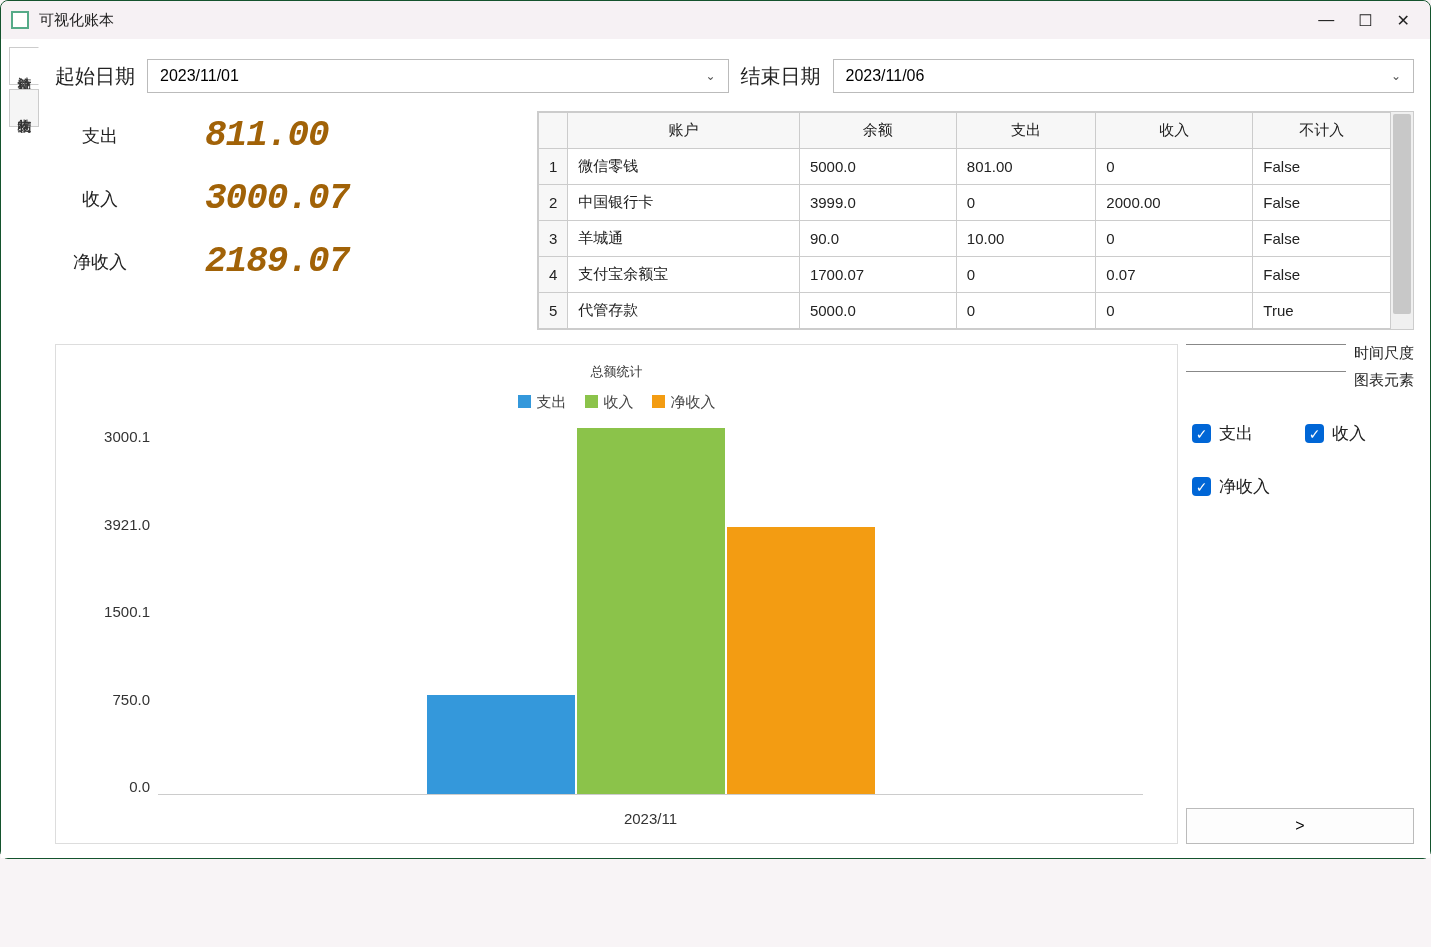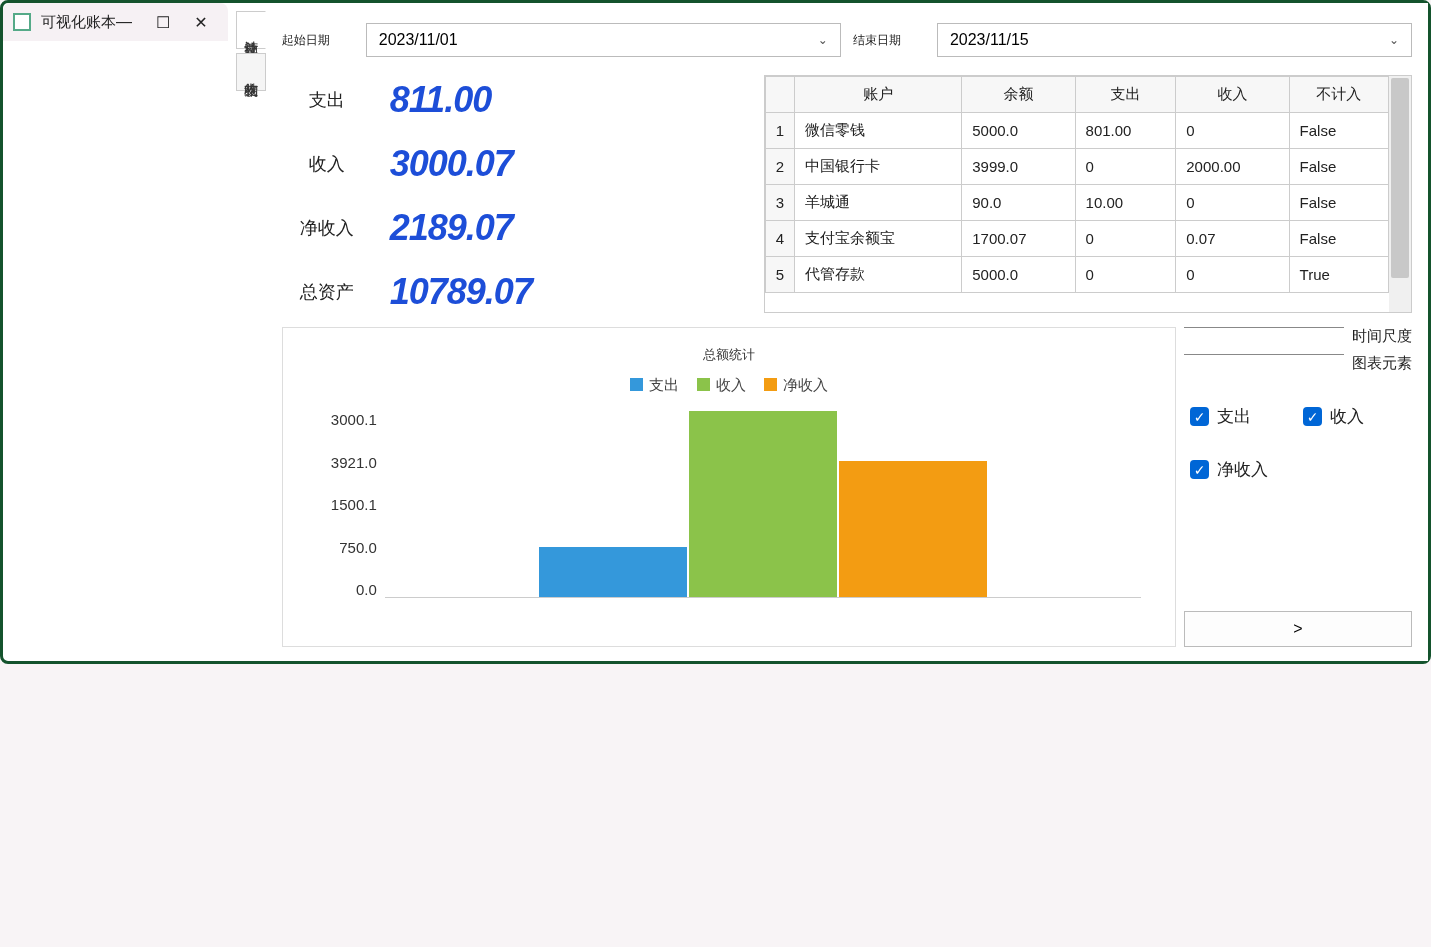--- a/index.html
+++ b/index.html
@@ -1,43 +1,43 @@
 <!DOCTYPE html>
 <html><head>
 <meta charset="utf-8">
 <style>
 * { box-sizing: border-box; margin: 0; padding: 0; font-family: "Microsoft YaHei", sans-serif; }
 body { background: #f8f4f6; width: 1431px; height: 947px; overflow: hidden; }
 
-.window { width: 1431px; height: 664px; display: flex; flex-direction: row; background: #fff; border: 3px solid #14532d; border-radius: 8px; }
+.window { width: 1431px; height: 859px; display: flex; flex-direction: column; background: #fff; border: 1px solid #14532d; border-radius: 8px; }
 .titlebar { height: 38px; background: #f6f1f4; display: flex; align-items: center; padding: 0 10px; border-radius: 8px 8px 0 0; }
 .titlebar .app-icon { width: 18px; height: 18px; border: 2px solid #5a8; background: #fff; margin-right: 10px; }
 .titlebar .title { font-size: 15px; color: #222; }
 .titlebar .controls { margin-left: auto; display: flex; gap: 24px; padding-right: 10px; }
 .titlebar .controls span { font-size: 16px; color: #222; cursor: pointer; }
 
 .content { flex: 1; display: flex; background: #fff; padding: 8px; }
 
 .side-tabs { width: 30px; display: flex; flex-direction: column; gap: 4px; margin-right: 8px; }
 .side-tab { writing-mode: vertical-rl; text-orientation: upright; font-size: 14px; padding: 18px 4px; text-align: center; border: 1px solid #ccc; background: #f5f5f5; cursor: pointer; color: #333; }
 .side-tab.active { background: #fff; border-right: 1px solid #fff; }
 
 .main { flex: 1; display: flex; flex-direction: column; }
 
 .date-row { display: flex; align-items: center; gap: 12px; padding: 12px 8px 18px 8px; }
-.date-row label { font-size: 12px; color: #222; min-width: 72px; }
+.date-row label { font-size: 20px; color: #222; min-width: 72px; }
 .date-select { flex: 1; }
 .combo { position: relative; border: 1px solid #bbb; background: #fff; height: 34px; display: flex; align-items: center; padding: 4px 12px; font-size: 16px; cursor: pointer; }
 .combo .chev { margin-left: auto; font-size: 12px; color: #555; }
 
 .top-panels { display: flex; gap: 12px; padding: 0 8px 8px 8px; }
 .summary { width: 470px; display: flex; flex-direction: column; gap: 22px; padding: 4px 0 0 10px; }
 .summary-row { display: flex; align-items: center; gap: 28px; }
 .summary-row .label { font-size: 18px; color: #222; width: 70px; text-align: center; }
-.summary-row .value { font-size: 36px; font-weight: 900; font-style: italic; font-family: Liberation Sans, sans-serif; letter-spacing: -1px; color: #1d4ed8; }
+.summary-row .value { font-size: 36px; font-weight: 900; font-style: italic; font-family: Liberation Mono, monospace; letter-spacing: -1px; color: #a16207; margin-left: 42px; }
 
 .table-wrap { flex: 1; border: 1px solid #ccc; position: relative; overflow: hidden; }
 table { border-collapse: collapse; width: calc(100% - 22px); }
 th, td { border: 1px solid #ccc; padding: 8px 10px; font-size: 15px; text-align: left; color: #222; }
 th { background: #f7f7f7; font-weight: normal; text-align: center; }
 td.row-idx { background: #f7f7f7; text-align: center; width: 28px; }
 .vscroll { position: absolute; right: 0; top: 0; bottom: 0; width: 22px; background: #f0f0f0; }
 .vscroll .thumb { position: absolute; top: 2px; left: 2px; right: 2px; height: 200px; background: #c8c8c8; border-radius: 2px; }
 
 .bottom { flex: 1; display: flex; gap: 8px; padding: 6px 8px; min-height: 0; }
@@ -89,43 +89,39 @@
         <label>起始日期</label>
         <div class="date-select">
           <div class="combo">
             <span>2023/11/01</span>
             <span class="chev">⌄</span>
           </div>
         </div>
         <label>结束日期</label>
         <div class="date-select">
           <div class="combo">
-            <span>2023/11/15</span>
+            <span>2023/11/06</span>
             <span class="chev">⌄</span>
           </div>
         </div>
       </div>
 
       <div class="top-panels">
         <div class="summary">
           <div class="summary-row">
             <div class="label">支出</div>
             <div class="value">811.00</div>
           </div>
           <div class="summary-row">
             <div class="label">收入</div>
             <div class="value">3000.07</div>
           </div>
           <div class="summary-row">
             <div class="label">净收入</div>
             <div class="value">2189.07</div>
-          </div>
-          <div class="summary-row">
-            <div class="label">总资产</div>
-            <div class="value">10789.07</div>
           </div>
         </div>
 
         <div class="table-wrap">
           <table>
             <thead>
                 <tr id="thead-row">
                   <th></th>
                   <th>账户</th>
                   <th>余额</th>
@@ -199,20 +195,21 @@
                 <div>3921.0</div>
                 <div>3000.1</div>
               </div>
             <div class="plot-area">
               <div class="bars" id="bars">
                   <div class="bar" style="background: rgb(52, 152, 219); height: 27.0324%;"></div>
                   <div class="bar" style="background: rgb(139, 195, 74); height: 99.999%;"></div>
                   <div class="bar" style="background: rgb(243, 156, 18); height: 72.9666%;"></div>
                 </div>
             </div>
+            <div class="xaxis-label">2023/11</div>
           </div>
         </div>
 
         <div class="side-panel">
           <div class="fieldset-label">
               <span class="line"></span>
               <span>时间尺度</span>
             </div>
           <div class="fieldset-label">
               <span class="line"></span>

